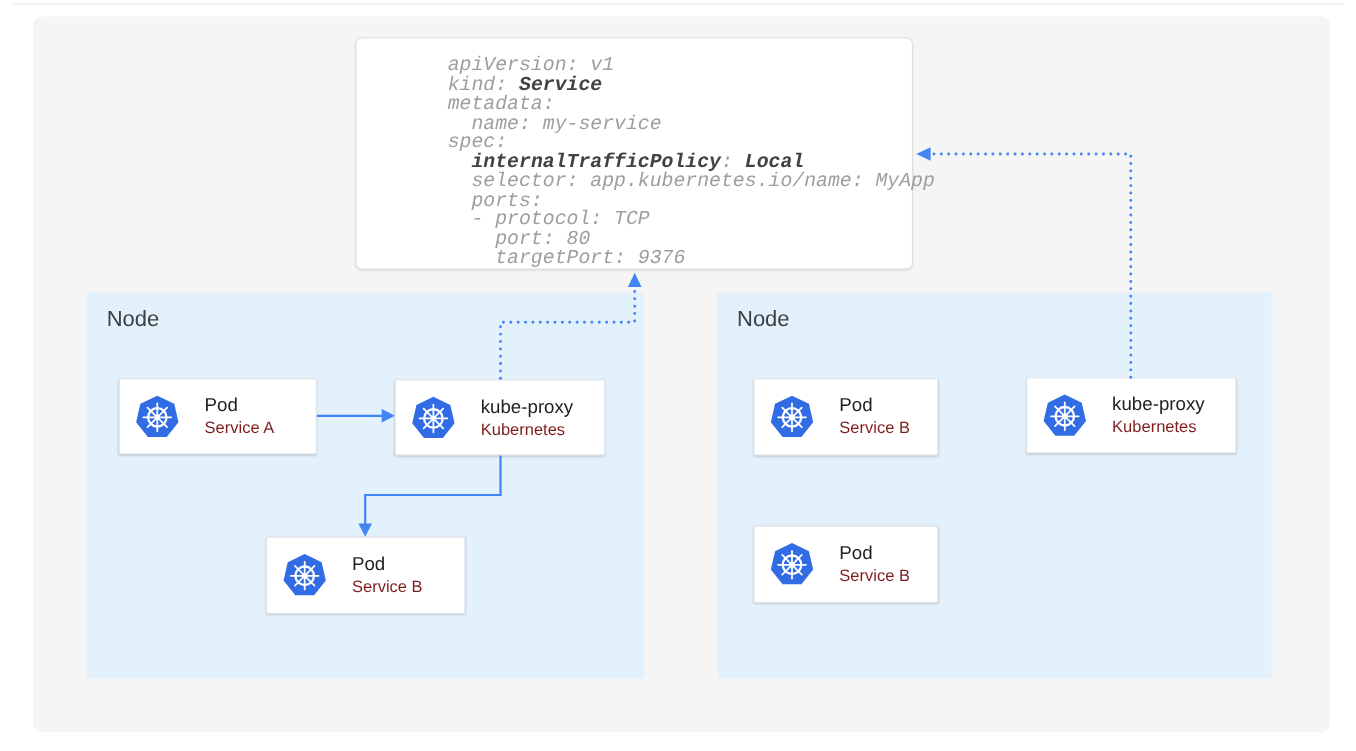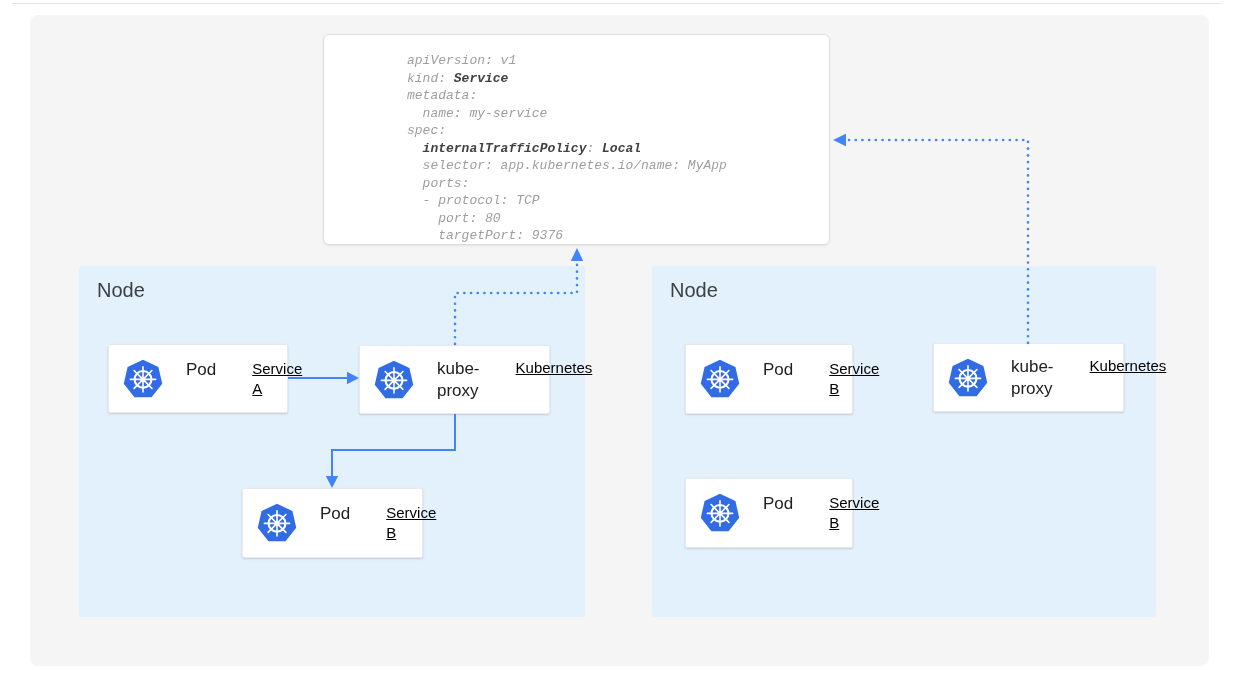--- a/index.html
+++ b/index.html
@@ -10,29 +10,29 @@
          background:#f5f5f5;border-radius:8px;}
   .node{position:absolute;background:#e3f1fc;border-radius:3px;}
   .node-left{left:79px;top:266px;width:506px;height:351px;}
   .node-right{left:652px;top:266px;width:504px;height:351px;}
   .node-label{position:absolute;left:18px;top:13px;font-size:20px;color:#3c4043;}
   .yaml-card{position:absolute;left:323px;top:34px;width:507px;height:211px;
              background:#ffffff;border:1px solid #dcdee0;border-radius:6px;
              box-shadow:0 1px 2px rgba(60,64,67,.10);box-sizing:border-box;}
   .yaml-pre{position:absolute;left:83px;top:17px;
             font-family:"Liberation Mono",monospace;font-style:italic;
-            font-size:13px;line-height:17.5px;color:#9e9e9e;white-space:pre;}
+            font-size:18px;line-height:17.5px;color:#9e9e9e;white-space:pre;}
   .yaml-pre .b{font-weight:bold;color:#424242;text-align:center;}
   .card{position:absolute;background:#ffffff;border:1px solid #e7e9ec;border-radius:2px;
         box-shadow:0 1px 2px rgba(60,64,67,.20);box-sizing:border-box;
         display:flex;align-items:center;padding-left:13px;}
   .card svg{width:42px;height:42px;margin-right:22px;flex:none;}
-  .card .txt{display:flex;flex-direction:row;gap:36px;}
+  .card .txt{display:flex;flex-direction:column;}
   .card .title{font-size:17px;line-height:22px;color:#212121;}
-  .card .subtitle{font-size:15px;line-height:20px;color:#000000;text-decoration:underline;}
+  .card .subtitle{font-size:15px;line-height:20px;color:#7f1d1d;}
   .c1{left:108px;top:344px;width:180px;height:69px;}
   .c2{left:359px;top:345px;width:191px;height:69px;}
   .c3{left:242px;top:488px;width:181px;height:70px;}
   .c4{left:685px;top:344px;width:168px;height:70px;}
   .c5{left:933px;top:343px;width:191px;height:69px;}
   .c6{left:685px;top:478px;width:168px;height:70px;}
   .overlay{position:absolute;left:0;top:0;pointer-events:none;}
   .solid{stroke:#4285f4;stroke-width:2;fill:none;}
   .dotted{stroke:#4285f4;stroke-width:2.6;fill:none;
           stroke-dasharray:0.1 6.6;stroke-linecap:round;}

